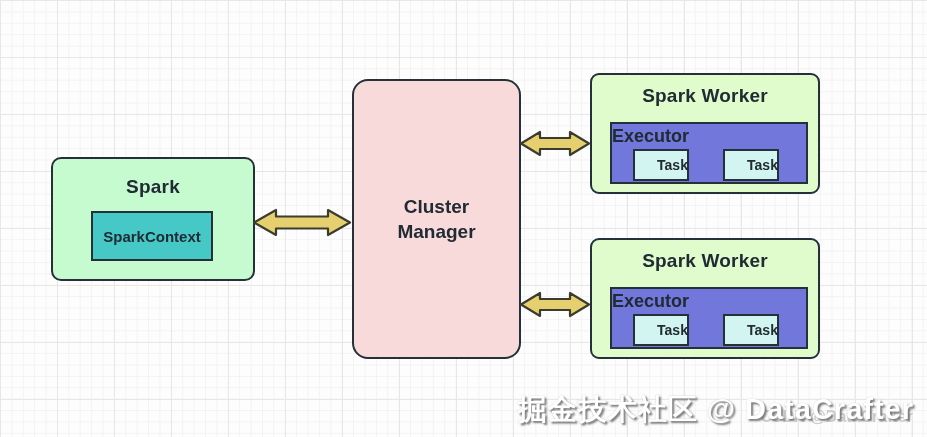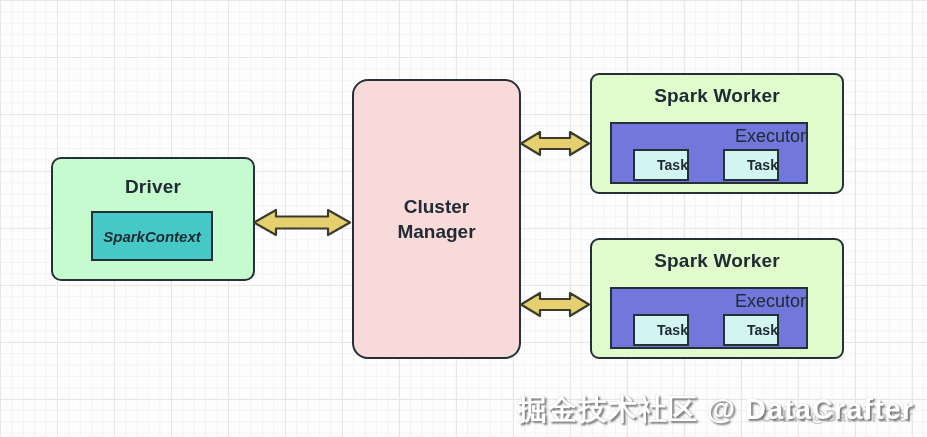--- a/index.html
+++ b/index.html
@@ -36,53 +36,53 @@
     background: var(--driver-fill, #c6fbd0);
     border-radius: 10px;
   }
   .driver .box-title { margin-top: 17px; }
   .sparkcontext {
     position: absolute;
     left: 38px; top: 52px; width: 122px; height: 50px;
     background: var(--spark-context-fill, #45c8c6);
     border: 2.5px solid var(--border, #253038);
     display: flex; align-items: center; justify-content: center;
-    font-size: 15px; font-weight: 700; font-style: italic;
+    font-size: 15px; font-weight: 700;
   }
 
   
   .cluster-manager {
     left: 352px; top: 79px; width: 169px; height: 280px;
     background: var(--cluster-manager-fill, #f9dada);
     border-radius: 16px;
     display: flex; align-items: center; justify-content: center;
   }
   .cm-label {
     display: block; max-width: 100px;
     text-align: center;
     font-size: 19px; font-weight: 700; line-height: 25px;
   }
 
   
   .worker {
-    left: 590px; width: 254px; height: 121px;
+    left: 590px; width: 230px; height: 121px;
     background: var(--worker-fill, #e0fbcc);
     border-radius: 9px;
   }
   .worker-1 { top: 73px; }
   .worker-2 { top: 238px; }
   .worker .box-title { margin-top: 10px; }
   .executor {
     position: absolute;
     left: 18px; top: 47px; width: 198px; height: 62px;
     background: var(--executor-fill, #7277db);
     border: 2.5px solid var(--border, #253038);
   }
   .executor-title {
-    text-align: right; font-size: 18px; font-weight: 400; line-height: 25px;
+    text-align: left; font-size: 18px; font-weight: 700; line-height: 25px;
   }
   .task {
     position: absolute;
     top: 25px; width: 56px; height: 32px;
     background: var(--task-fill, #d2f5f2);
     border: 2px solid var(--border, #253038);
     display: flex; align-items: center; justify-content: center;
     font-size: 14px; font-weight: 700; padding-left: 23px;
   }
   .task-1 { left: 21px; }
@@ -115,21 +115,21 @@
     text-shadow: 1px 1px 1px rgba(255,255,255,0.8);
     white-space: nowrap;
   }
 </style>
 </head>
 <body>
 
 <div id="canvas">
 
   <div class="box driver">
-    <div class="box-title">Driver</div>
+    <div class="box-title">Spark</div>
     <div class="sparkcontext">
       <span>SparkContext</span>
     </div>
   </div>
 
   <div class="box cluster-manager">
     <span class="cm-label">Cluster Manager</span>
   </div>
 
   <div class="box worker worker-1">

